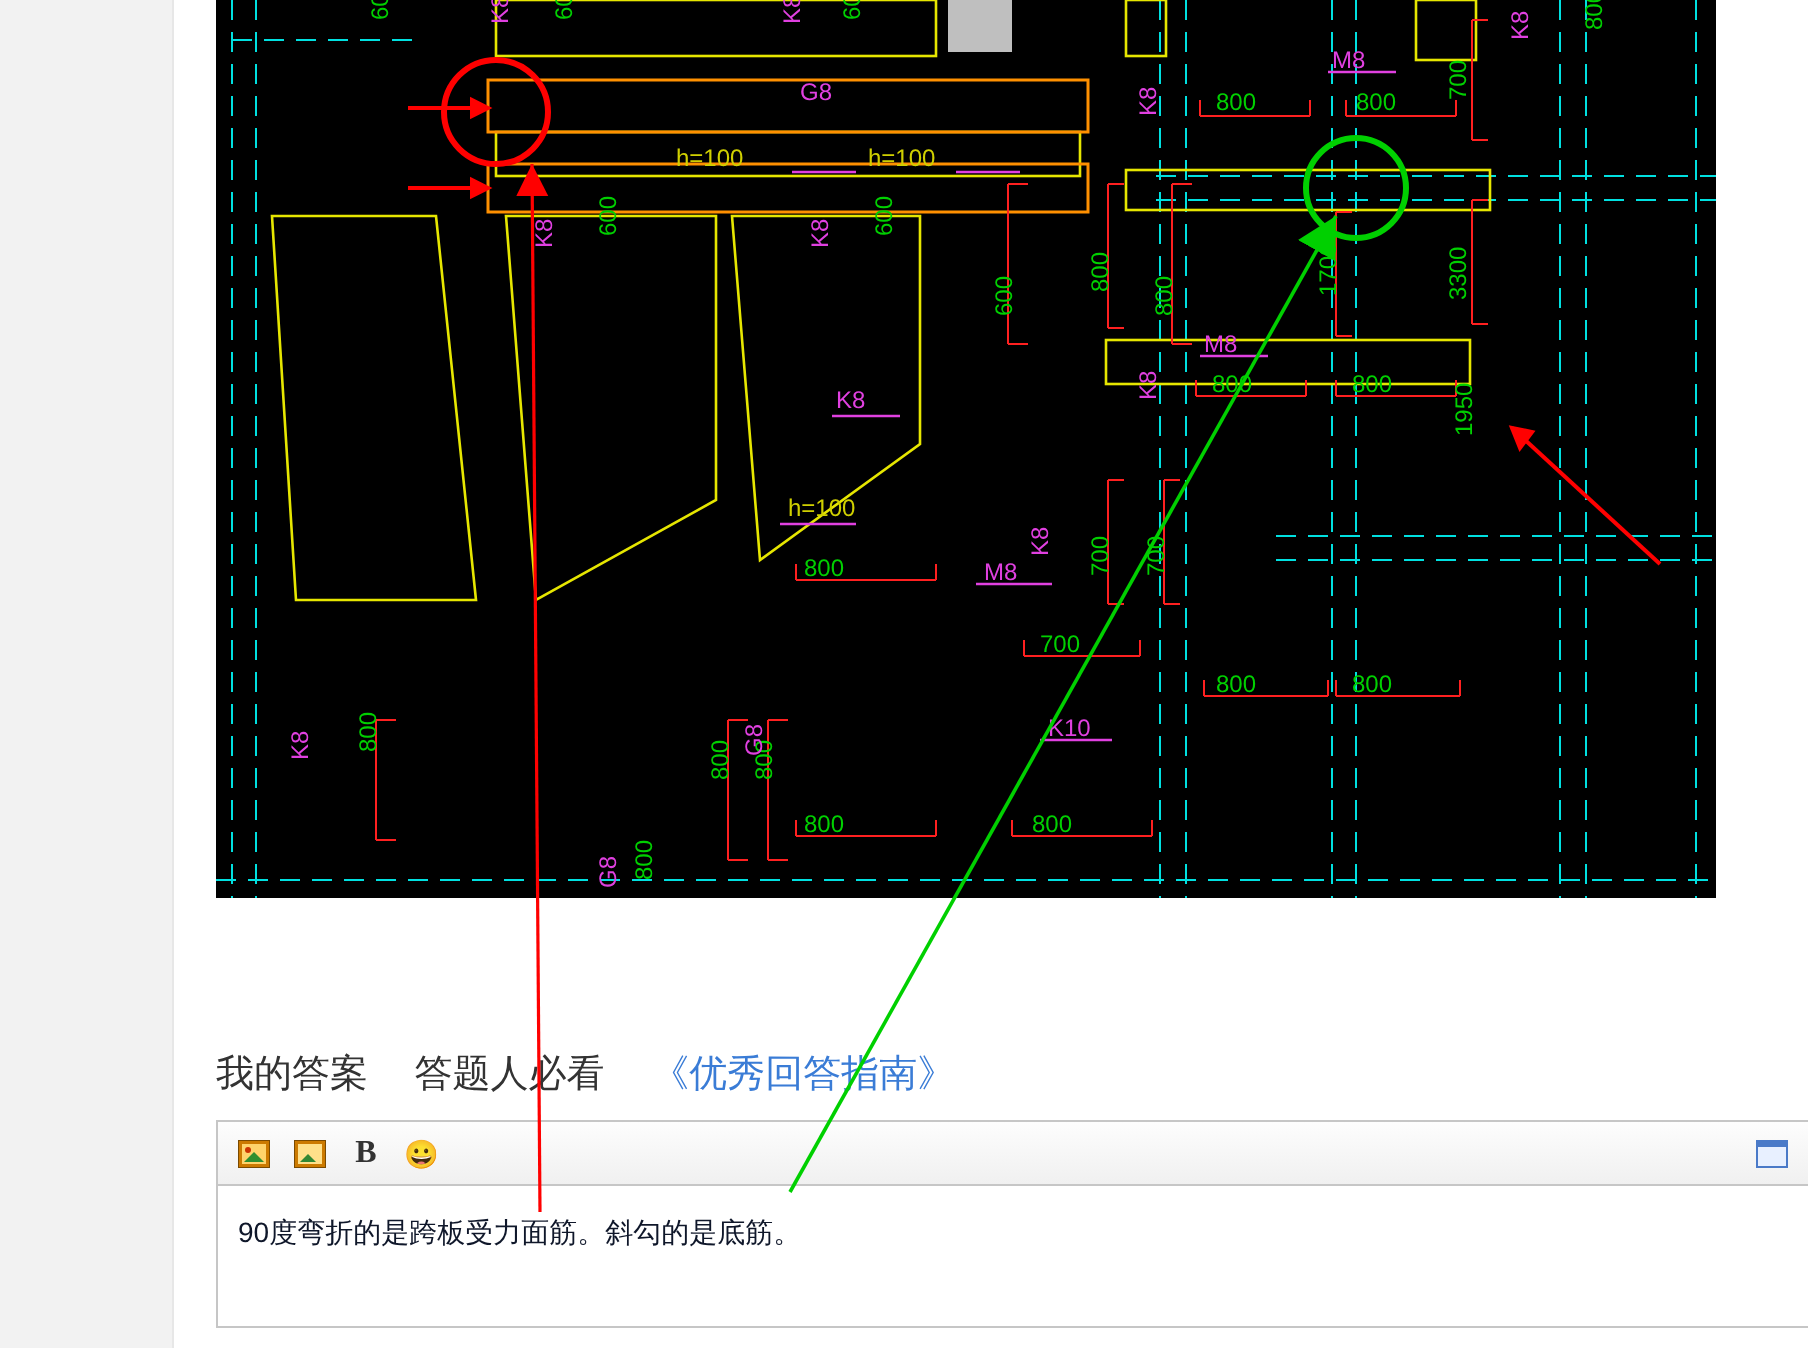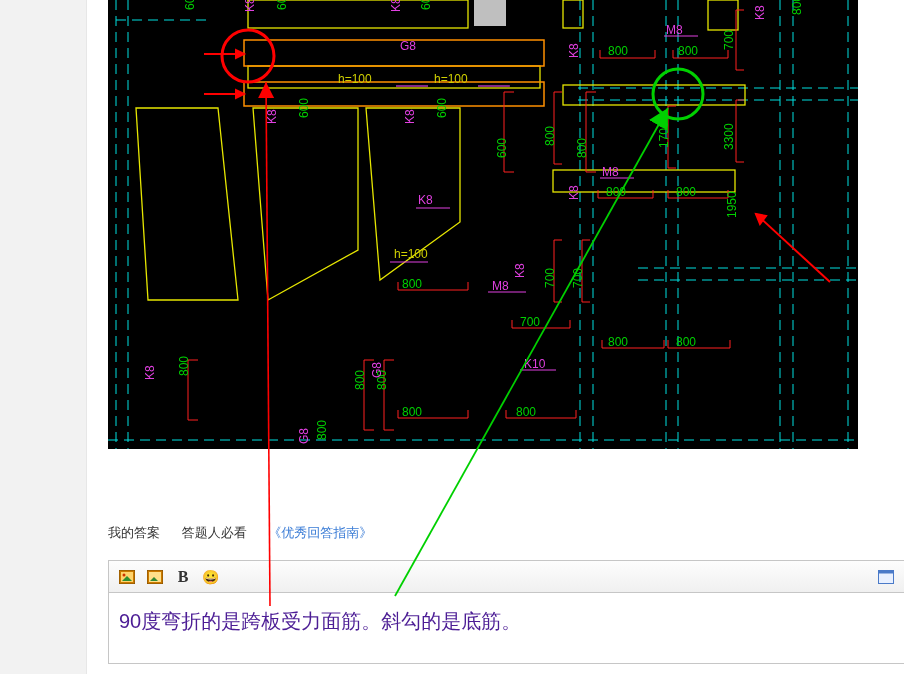--- a/index.html
+++ b/index.html
@@ -29,21 +29,21 @@
     position: absolute;
     left: 21px; top: 0;
     width: 750px; height: 449px;
     background: #000;
     overflow: hidden;
   }
   .cad-image svg { display:block; }
   .answer-header {
     position: absolute;
     left: 21px; top: 524px;
-    font-size: 13px;
+    font-size: 19px;
     color: #333;
   }
   .answer-header .seg { display:inline-block; margin-right: 18px; }
   .answer-header .link { color: #3a7cd6; cursor: pointer; }
   .editor {
     position: absolute;
     left: 21px; top: 560px;
     width: 797px;
     border: 1px solid #c6c6c6;
     background: #fff;
@@ -62,23 +62,23 @@
     display:flex; align-items:center; justify-content:center;
     cursor: pointer;
     font-size: 14px;
   }
   .tb-bold { font-family: "Times New Roman", serif; font-weight: bold; font-size:16px; }
   .tb-right { margin-left:auto; }
   .pic-icon svg { display:block; }
   .editor-body {
     min-height: 70px;
     padding: 12px 10px;
-    font-size: 20px;
+    font-size: 14px;
     line-height: 1.6;
-    color: #4c1d95;
+    color: #0f172a;
     outline: none;
   }
   .annot-overlay {
     position:absolute;
     left:0; top:0;
     width:904px; height:674px;
     pointer-events:none;
   }
 </style>
 </head>

